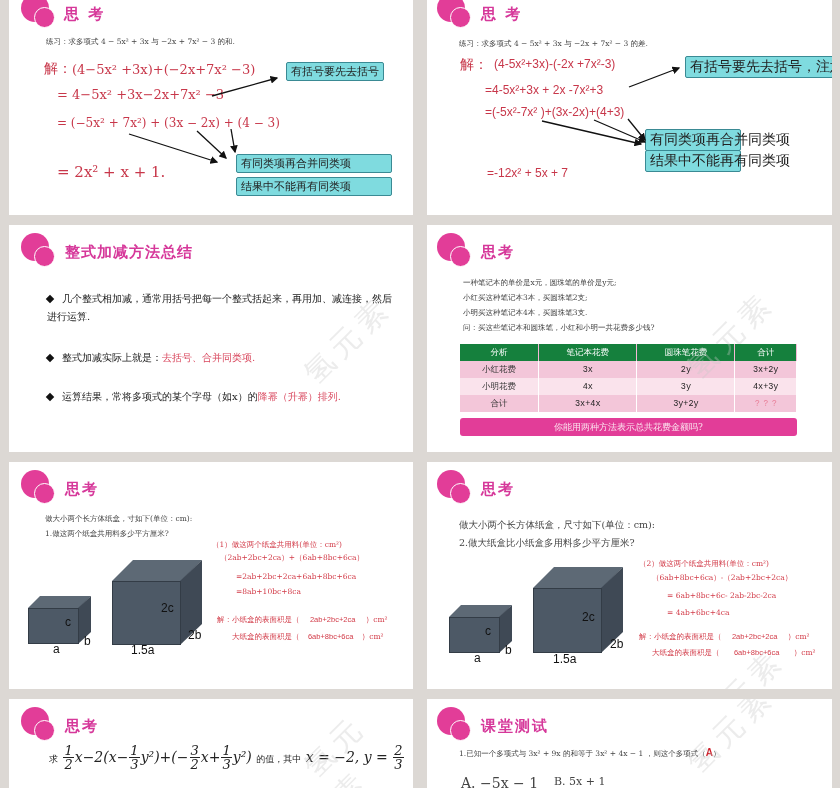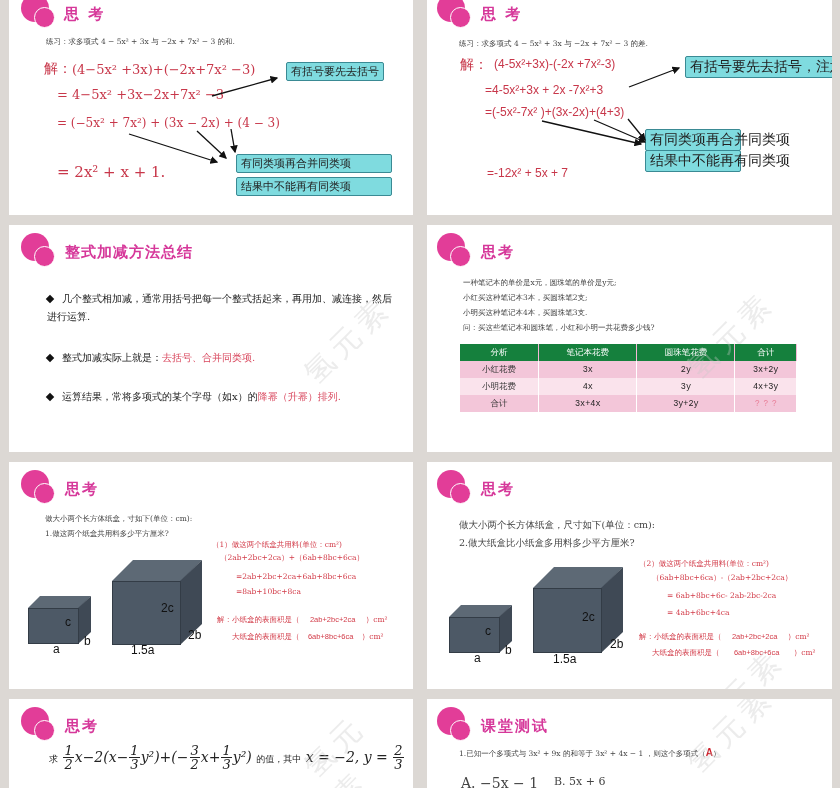--- a/index.html
+++ b/index.html
@@ -164,20 +164,21 @@
       <td>4x+3y</td>
     </tr>
     <tr class="r3">
       <td class="lbl">合计</td>
       <td>3x+4x</td>
       <td>3y+2y</td>
       <td class="qmark">？？？</td>
     </tr>
   </tbody>
     </table>
+  <div class="pinkbar">你能用两种方法表示总共花费金额吗?</div>
   <div class="watermark" style="left:250px;top:90px;">氢元素</div>
 </div>
 
 <div class="slide s5">
   <div class="logo" style="left:12px;top:8px;">
       <div class="big"></div>
       <div class="small"></div>
     </div>
   <div class="title" style="left:56px;top:18px;">思考</div>
   <div class="small-text" style="left:36px;top:52px;">做大小两个长方体纸盒，寸如下(单位：cm):</div>
@@ -292,15 +293,15 @@
 <div class="slide s8">
   <div class="logo" style="left:10px;top:8px;">
       <div class="big"></div>
       <div class="small"></div>
     </div>
   <div class="title" style="left:54px;top:18px;">课堂测试</div>
   <div class="small-text" style="left:32px;top:48px;">
     <span>1.已知一个多项式与  3x² + 9x  的和等于  3x² + 4x − 1  ，则这个多项式（</span><span style="color:#d01f2a;font-weight:bold;font-size:10px;font-family:'Liberation Sans',sans-serif;">A</span><span>）</span>
   </div>
   <div class="small-text" style="left:34px;top:76px;font-size:14px;">A.  −5x − 1</div>
-  <div class="small-text" style="left:127px;top:76px;font-size:11px;">B.  5x + 6</div>
+  <div class="small-text" style="left:127px;top:76px;font-size:11px;">B.  5x + 1</div>
   <div class="watermark" style="left:250px;top:10px;">氢元素</div>
 </div>
 
 </body></html>

